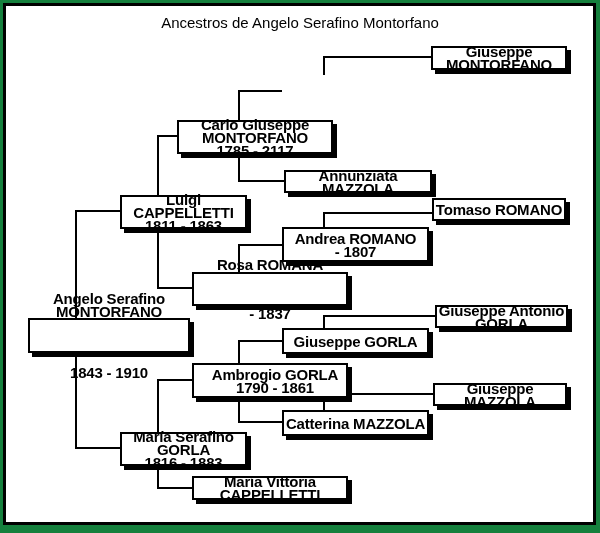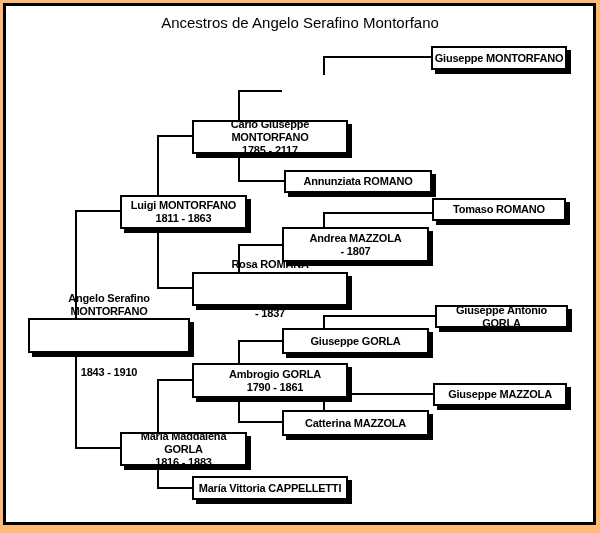--- a/index.html
+++ b/index.html
@@ -4,21 +4,21 @@
 <style>
   * { margin: 0; padding: 0; box-sizing: border-box; }
   body {
     background: #ffffff;
     font-family: "Liberation Sans", sans-serif;
   }
   .canvas {
     position: relative;
     width: 600px;
     height: 533px;
-    background: #fdba74;
+    background: #15803d;
     overflow: hidden;
   }
   .frame {
     position: absolute;
     left: 3px; top: 3px;
     width: 593px; height: 522px;
     border: 3px solid #000000;
     background: #ffffff;
   }
   .title {
@@ -35,21 +35,21 @@
     background: #ffffff;
     border: 2px solid #000000;
     box-shadow: 4px 4px 0 #000000;
     z-index: 2;
     display: flex;
     flex-direction: column;
     align-items: center;
     justify-content: center;
     text-align: center;
     font-weight: bold;
-    font-size: 11px;
+    font-size: 15px;
     line-height: 13px;
     letter-spacing: -0.2px;
     color: #000000;
     cursor: default;
   }
   .line {
     position: absolute;
     background: #000000;
     z-index: 1;
   }
@@ -87,47 +87,47 @@
   <div class="line" style="left:323px; top:56px;  width:2px; height:19px;"></div>
   <div class="line" style="left:323px; top:212px; width:2px; height:15px;"></div>
   <div class="line" style="left:323px; top:315px; width:2px; height:13px;"></div>
   <div class="line" style="left:323px; top:393px; width:2px; height:17px;"></div>
 
   <div class="pbox" style="left:28px;  top:318px; width:162px; height:35px;gap:48px;">
     <div>Angelo Serafino MONTORFANO</div>
     <div>1843 - 1910</div>
   </div>
   <div class="pbox" style="left:120px; top:195px; width:127px; height:34px;">
-    <div>Luigi MONTORFANO</div>
+    <div>Luigi CAPPELLETTI</div>
     <div>1811 - 1863</div>
   </div>
   <div class="pbox" style="left:120px; top:432px; width:127px; height:34px;">
-    <div>María Maddalena GORLA</div>
+    <div>María Serafino GORLA</div>
     <div>1816 - 1883</div>
   </div>
-  <div class="pbox" style="left:192px; top:120px; width:156px; height:34px;text-align:center;">
+  <div class="pbox" style="left:177px; top:120px; width:156px; height:34px;text-align:center;">
     <div>Carlo Giuseppe MONTORFANO</div>
     <div>1785 - 2117</div>
   </div>
   <div class="pbox" style="left:192px; top:272px; width:156px; height:34px;gap:36px;">
     <div>Rosa ROMANA</div>
     <div>- 1837</div>
   </div>
   <div class="pbox" style="left:192px; top:363px; width:156px; height:35px;padding-left:10px;">
     <div>Ambrogio GORLA</div>
     <div>1790 - 1861</div>
   </div>
   <div class="pbox" style="left:192px; top:476px; width:156px; height:24px;">
     <div>María Vittoria CAPPELLETTI</div>
   </div>
   <div class="pbox" style="left:284px; top:170px; width:148px; height:23px;">
-    <div>Annunziata ROMANO</div>
+    <div>Annunziata MAZZOLA</div>
   </div>
   <div class="pbox" style="left:282px; top:227px; width:147px; height:35px;">
-    <div>Andrea MAZZOLA</div>
+    <div>Andrea ROMANO</div>
     <div>- 1807</div>
   </div>
   <div class="pbox" style="left:282px; top:328px; width:147px; height:26px;">
     <div>Giuseppe GORLA</div>
   </div>
   <div class="pbox" style="left:282px; top:410px; width:147px; height:26px;">
     <div>Catterina MAZZOLA</div>
   </div>
   <div class="pbox" style="left:431px; top:46px;  width:136px; height:24px;">
     <div>Giuseppe MONTORFANO</div>

